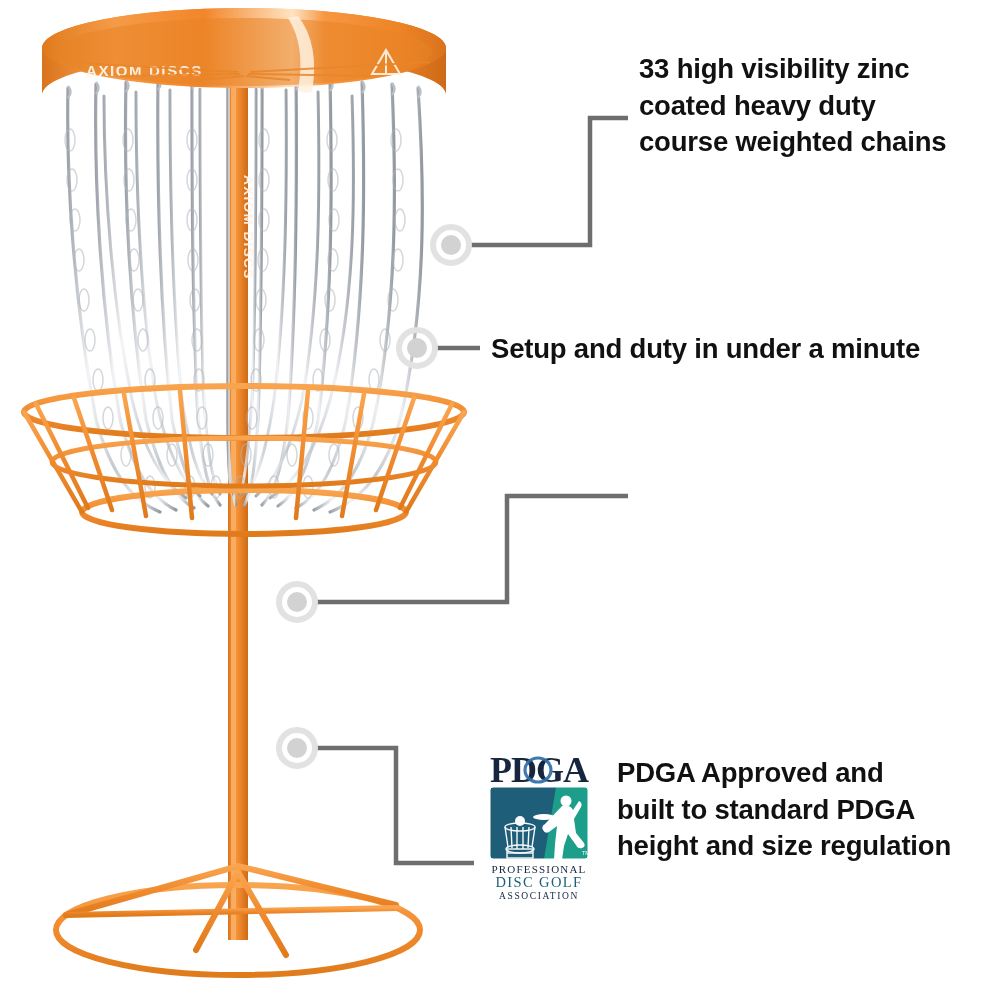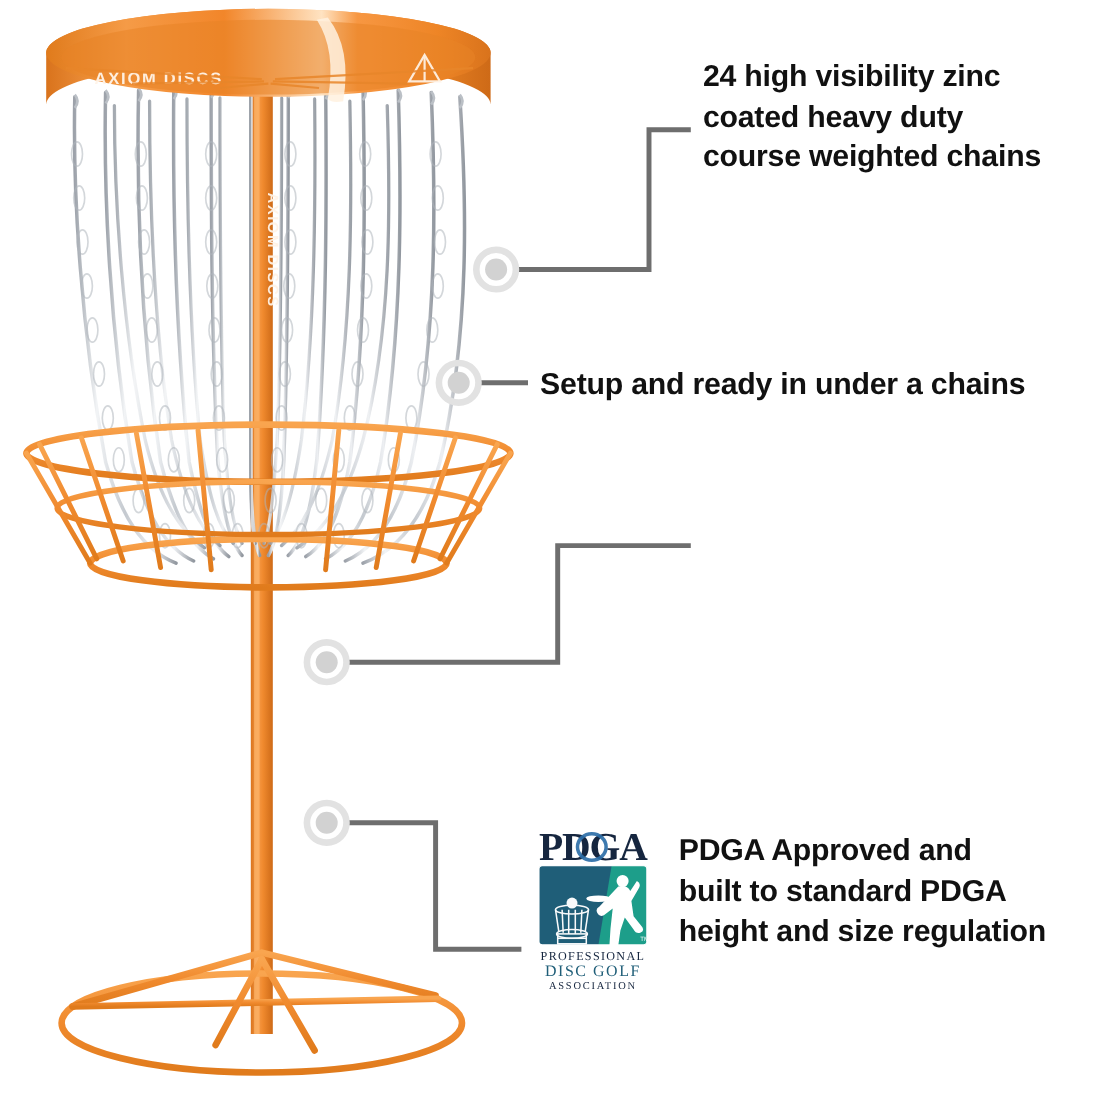--- a/index.html
+++ b/index.html
@@ -367,24 +367,24 @@
       </g>
     </g>
     <rect x="12" y="38" width="98" height="72" rx="3" fill="none" stroke="#ffffff" stroke-width="1"></rect>
     <text x="104" y="106" font-family="Liberation Sans, sans-serif" font-size="5.5" fill="#FFFFFF">TM</text>
 
     <text x="61" y="124" text-anchor="middle" font-family="Liberation Serif, serif" font-size="11" letter-spacing="1.2" fill="#16263F">PROFESSIONAL</text>
     <text x="61" y="138" text-anchor="middle" font-family="Liberation Serif, serif" font-size="14.5" letter-spacing="1.4" fill="#1F5E78">DISC GOLF</text>
     <text x="61" y="150" text-anchor="middle" font-family="Liberation Serif, serif" font-size="9.5" letter-spacing="1.6" fill="#16263F">ASSOCIATION</text>
   </svg>
 
-  <div class="callout-text" id="callout-text-1">24 high visibility zinc
+  <div class="callout-text" id="callout-text-1">33 high visibility zinc
 coated heavy duty
 course weighted chains</div>
 
-  <div class="callout-text" id="callout-text-2">Setup and ready in under a chains</div>
+  <div class="callout-text" id="callout-text-2">Setup and duty in under a minute</div>
 
 
   <div class="callout-text" id="callout-text-4">PDGA Approved and
 built to standard PDGA
 height and size regulation</div>
 
 </div>
 
 </body></html>

